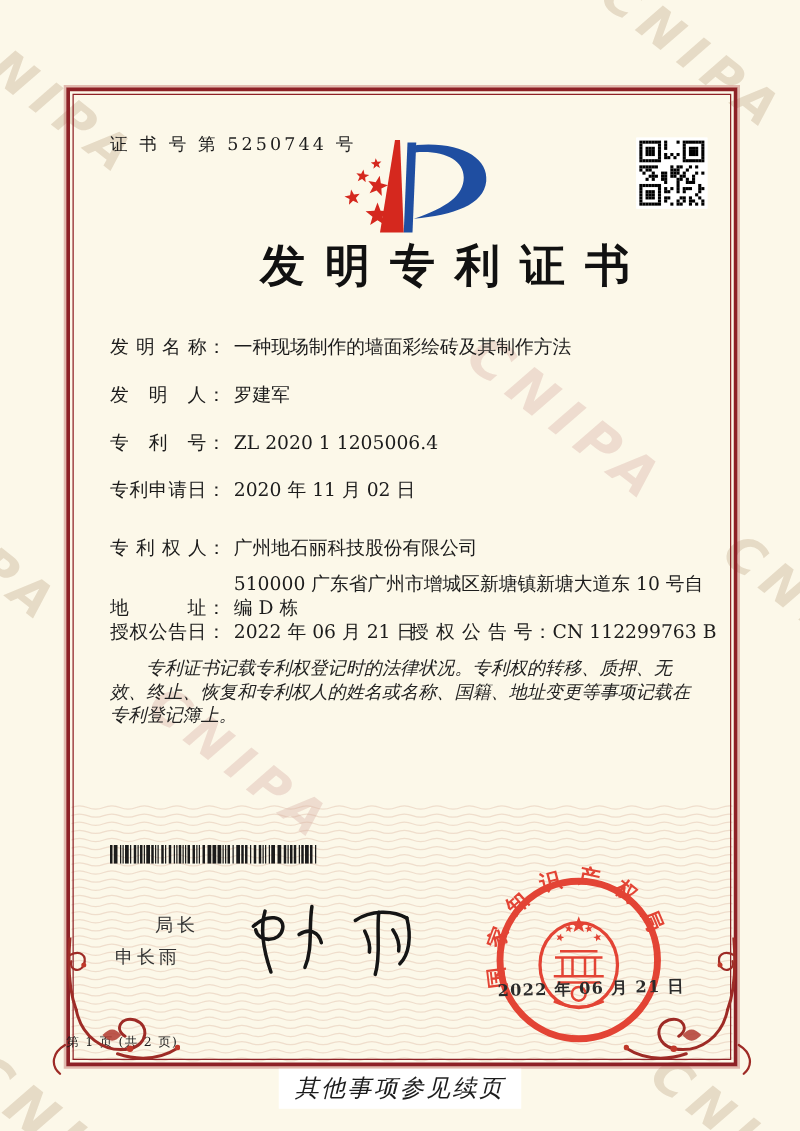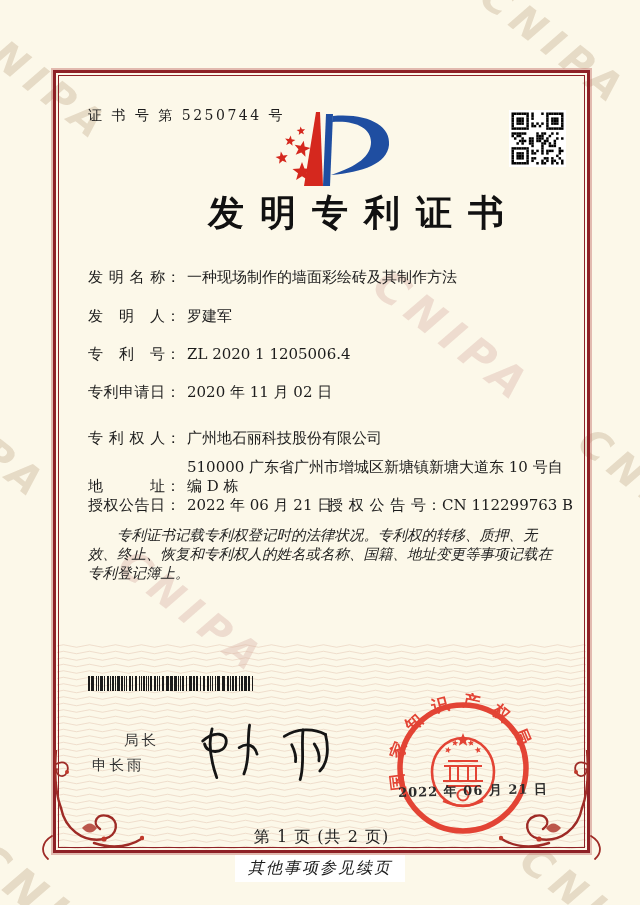--- a/index.html
+++ b/index.html
@@ -57,25 +57,25 @@
   .seal{ position:absolute; left:388px; top:693px; width:150px; height:150px; z-index:5; opacity:.95; }
   .seal-date{
     position:absolute; left:398px; top:782px; width:150px; z-index:6;
     font-size:13px; font-weight:bold; letter-spacing:1px; color:#2b2b2b;
     transform:rotate(-1.5deg); white-space:nowrap;
   }
   .ornament{ position:absolute; width:110px; height:110px; z-index:4; }
   .ornament.left{ left:34px; top:750px; }
   .ornament.right{ left:499px; top:750px; transform:scaleX(-1); }
   
-  .page-no{ position:absolute; left:53px; top:827px; width:537px; text-align:center;
-            font-size:16px; letter-spacing:1px; z-index:2; }
+  .page-no{ position:absolute; left:53px; top:827px; width:537px; 
+            font-size:10px; letter-spacing:1px; z-index:2; }
   .cont-note{
     position:absolute; left:50%; transform:translateX(-50%); top:855px;
-    background:#ffffff; padding:3px 13px; font-size:16px; font-style:italic;
+    background:#ffffff; padding:3px 13px; font-size:19px; font-style:italic;
     letter-spacing:2px; z-index:6; white-space:nowrap;
   }
 </style>
 </head>
 <body>
 
 <div class="page">
 
   <span class="wm" style="left:-18px;top:8px;font-size:40px;">CNIPA</span>
   <span class="wm" style="left:500px;top:-28px;font-size:40px;">CNIPA</span>

